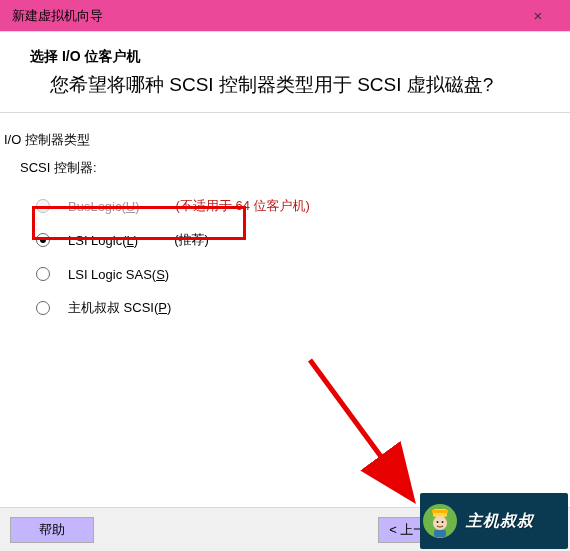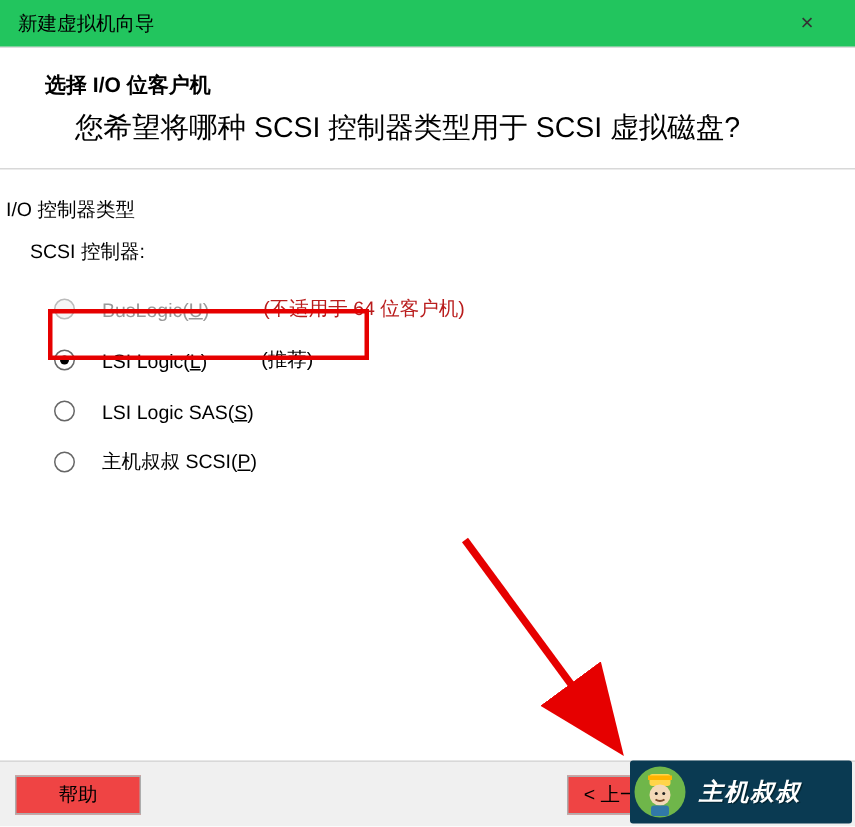--- a/index.html
+++ b/index.html
@@ -13,21 +13,21 @@
     position: relative;
     overflow: hidden;
   }
   .titlebar {
     height: 32px;
     display: flex;
     align-items: center;
     justify-content: space-between;
     padding: 0 12px 0 12px;
     border-bottom: 1px solid #ddd;
-    background: #22c55e;
+    background: #ec4899;
   }
   .titlebar .title {
     font-size: 13px;
   }
   .close-btn {
     width: 40px;
     height: 28px;
     display: flex;
     align-items: center;
     justify-content: center;
@@ -132,38 +132,38 @@
     border-top: 1px solid #d8d8d8;
     display: flex;
     align-items: center;
     padding: 0 10px;
     background: #f0f0f0;
   }
   .btn {
     height: 26px;
     min-width: 84px;
     border: 1px solid #adadad;
-    background: #ef4444;
+    background: #c4b5fd;
     font-size: 13px;
     display: inline-flex;
     align-items: center;
     justify-content: center;
     padding: 0 10px;
     cursor: pointer;
   }
   .btn:focus, .btn.default {
     border: 1px solid #0078d7;
     outline: 1px solid #0078d7;
   }
   .spacer { flex: 1; }
   .watermark {
     position: absolute;
     right: 2px;
     bottom: 2px;
-    height: 42px;
+    height: 56px;
     width: 148px;
     background: #0a3a52;
     border-radius: 2px;
     display: flex;
     align-items: center;
     gap: 6px;
     overflow: hidden;
     z-index: 10;
   }
   .watermark .avatar {

